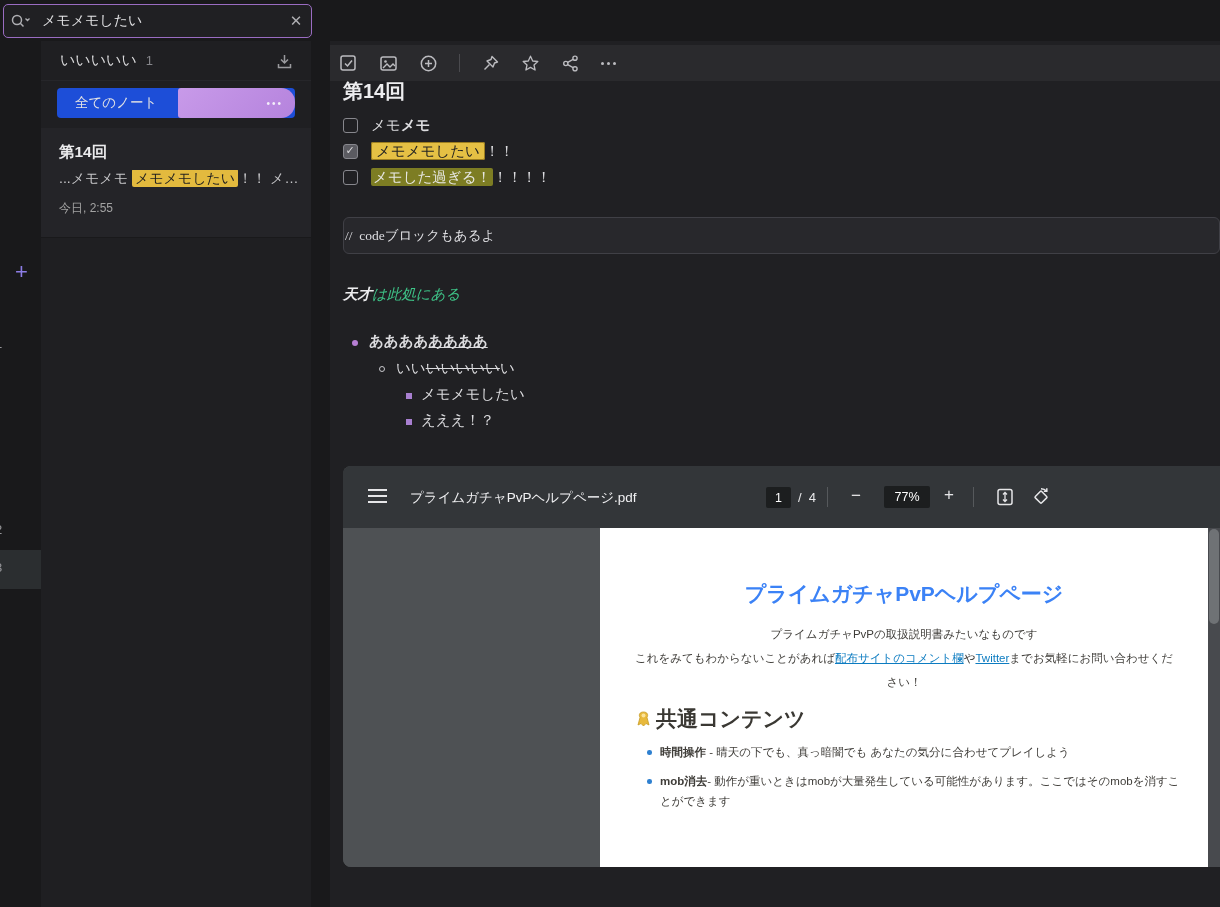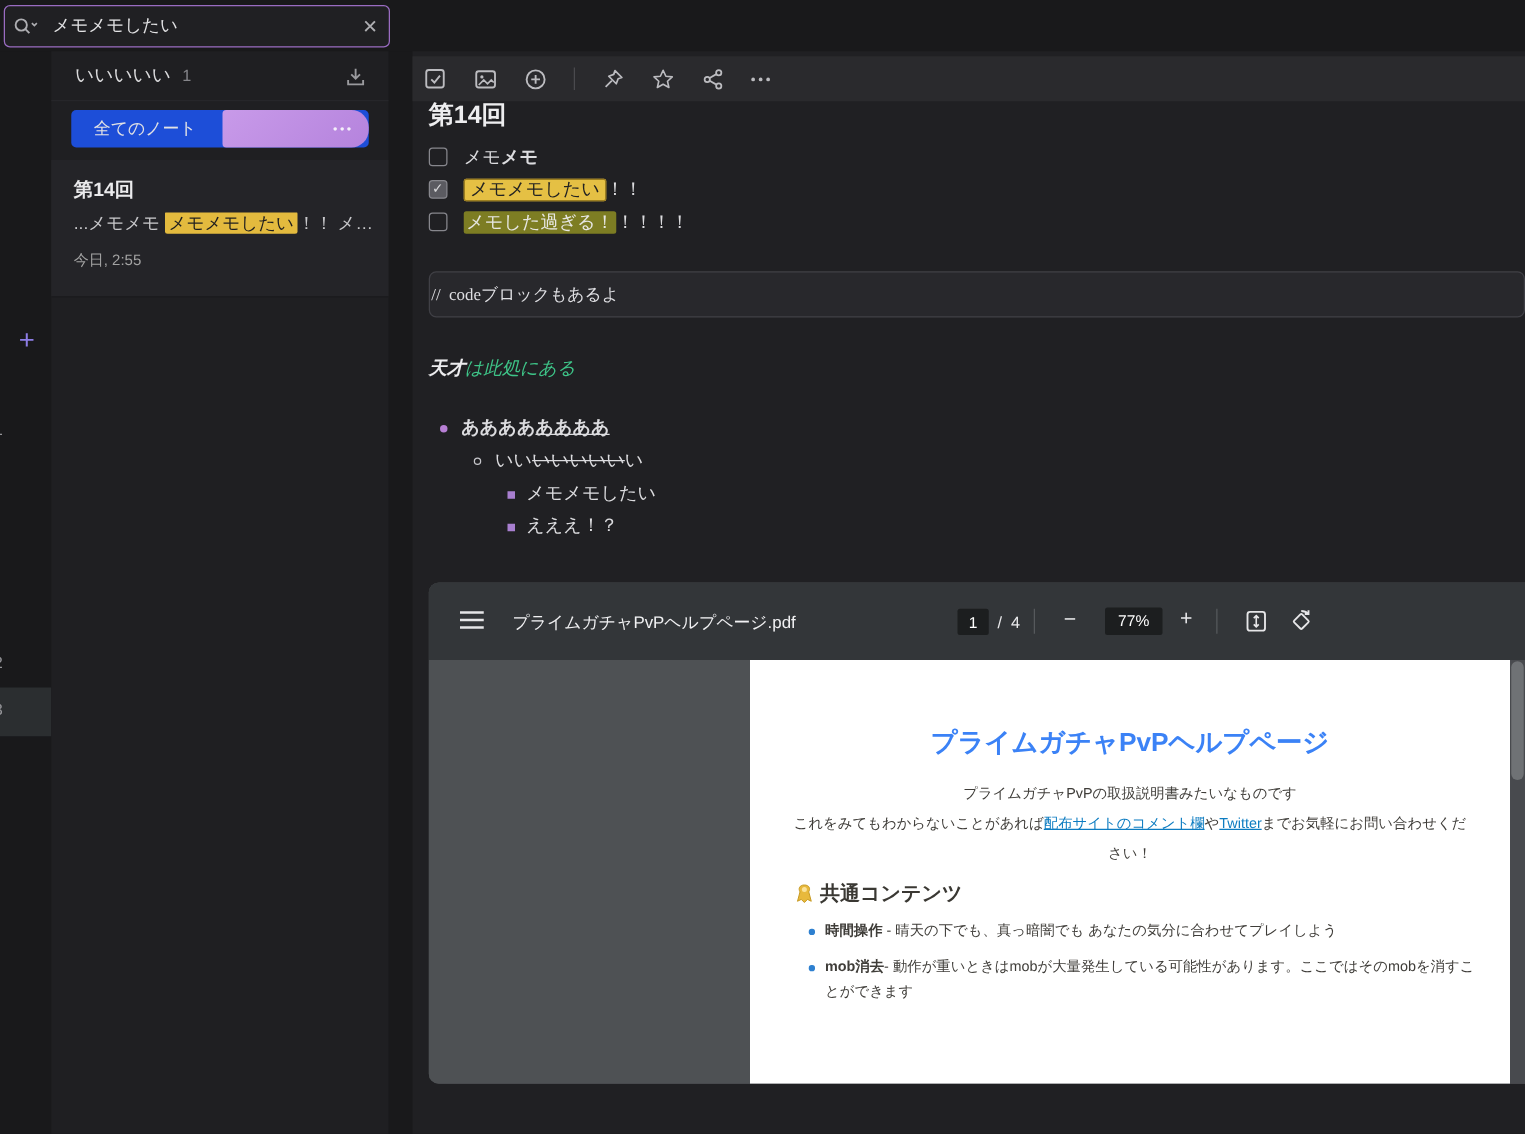--- a/index.html
+++ b/index.html
@@ -106,21 +106,21 @@
   #pdf-content { position:absolute; left:0; top:62px; width:877px; height:339px; background:#4e5154; }
   #pdf-scroll { position:absolute; right:0; top:0; width:12px; height:339px; background:#42454883; }
   #pdf-thumb { position:absolute; right:1px; top:1px; width:10px; height:95px; background:#6f7275; border-radius:5px; }
   #pdf-page { position:absolute; left:257px; top:0; width:608px; height:339px; background:#ffffff;
     color:#3f3d39; overflow:hidden; }
   #doc-title { margin-top:52px; text-align:center; font-size:21px; font-weight:600; color:#3b82f6; }
   #doc-sub { margin-top:19px; text-align:center; font-size:11.5px; }
   #doc-contact { margin-top:9px; text-align:center; font-size:11.5px; }
   #doc-contact-wrap { margin-top:9px; text-align:center; font-size:11.5px; }
   .doc-link { color:#0d7cc1; text-decoration:underline; cursor:pointer; }
-  #doc-h2 { margin:15px 0 0 36px; font-size:16px; font-weight:bold; color:#3a3833; display:flex; align-items:center; gap:5px; }
+  #doc-h2 { margin:15px 0 0 36px; font-size:21px; font-weight:bold; color:#3a3833; display:flex; align-items:center; gap:5px; }
   #doc-h3 { margin:13px 0 0 36px; font-size:13.5px; font-weight:bold; color:#3a3833; display:flex; align-items:center; gap:4px; }
   .doc-li { position:relative; margin:9px 0 0 60px; padding-right:24px; font-size:11.5px; line-height:20px; }
   .doc-li:before { content:""; position:absolute; left:-13px; top:8px; width:4.5px; height:4.5px;
     border-radius:50%; background:#2e80d0; }
 </style>
 </head>
 <body>
 
 <div id="top-strip" class="abs"></div>
 

